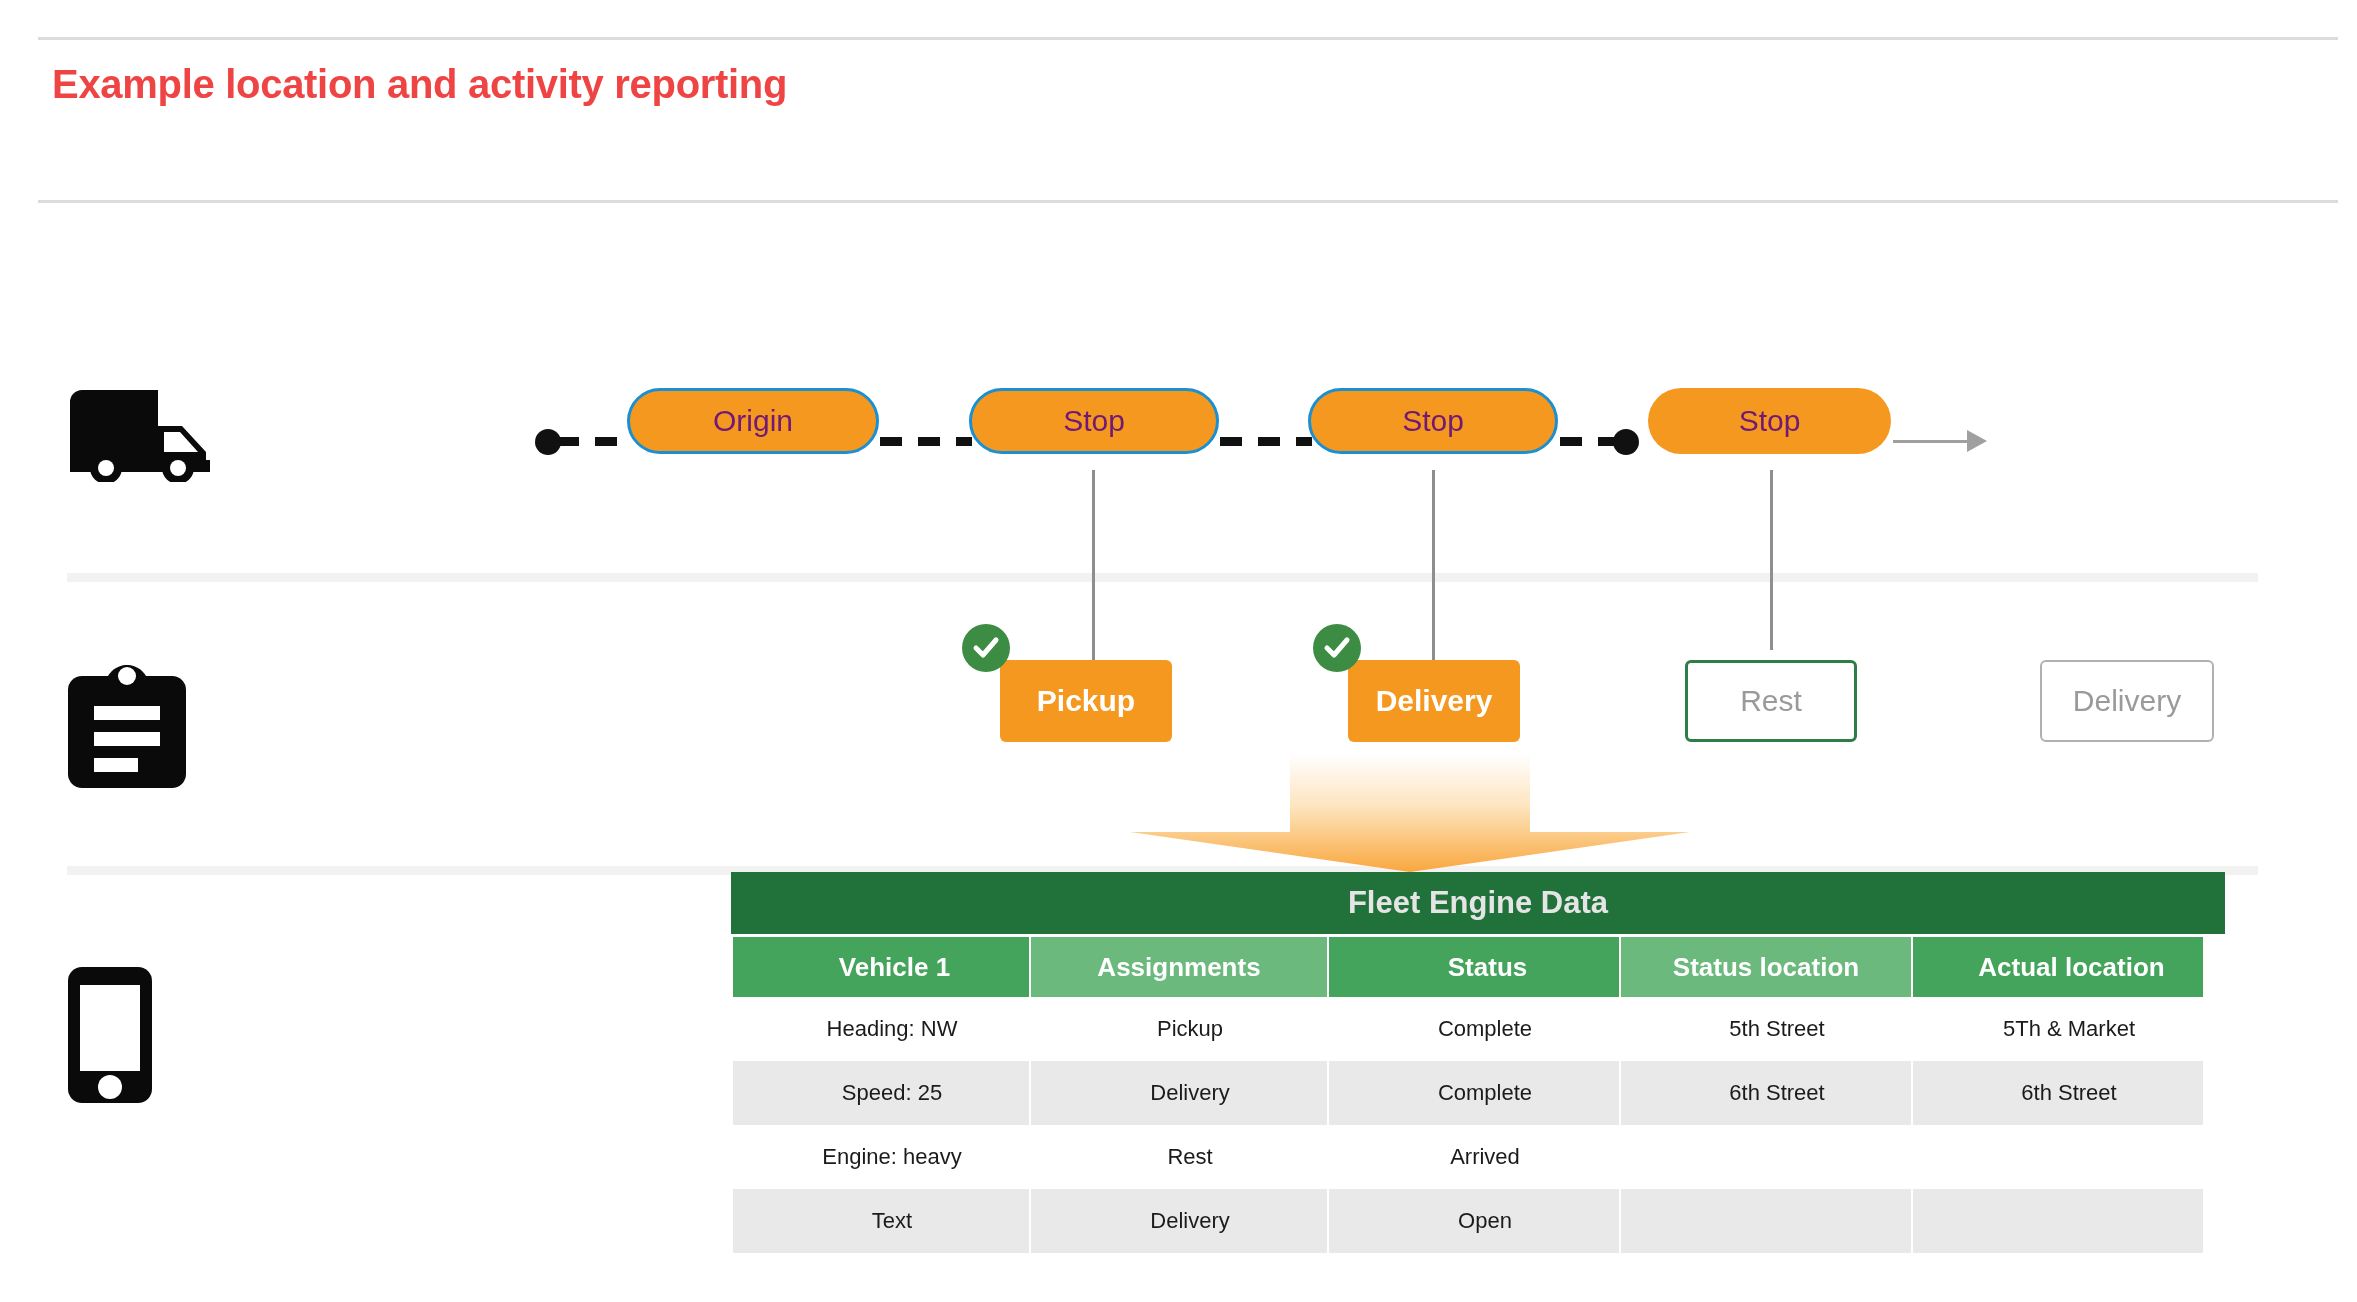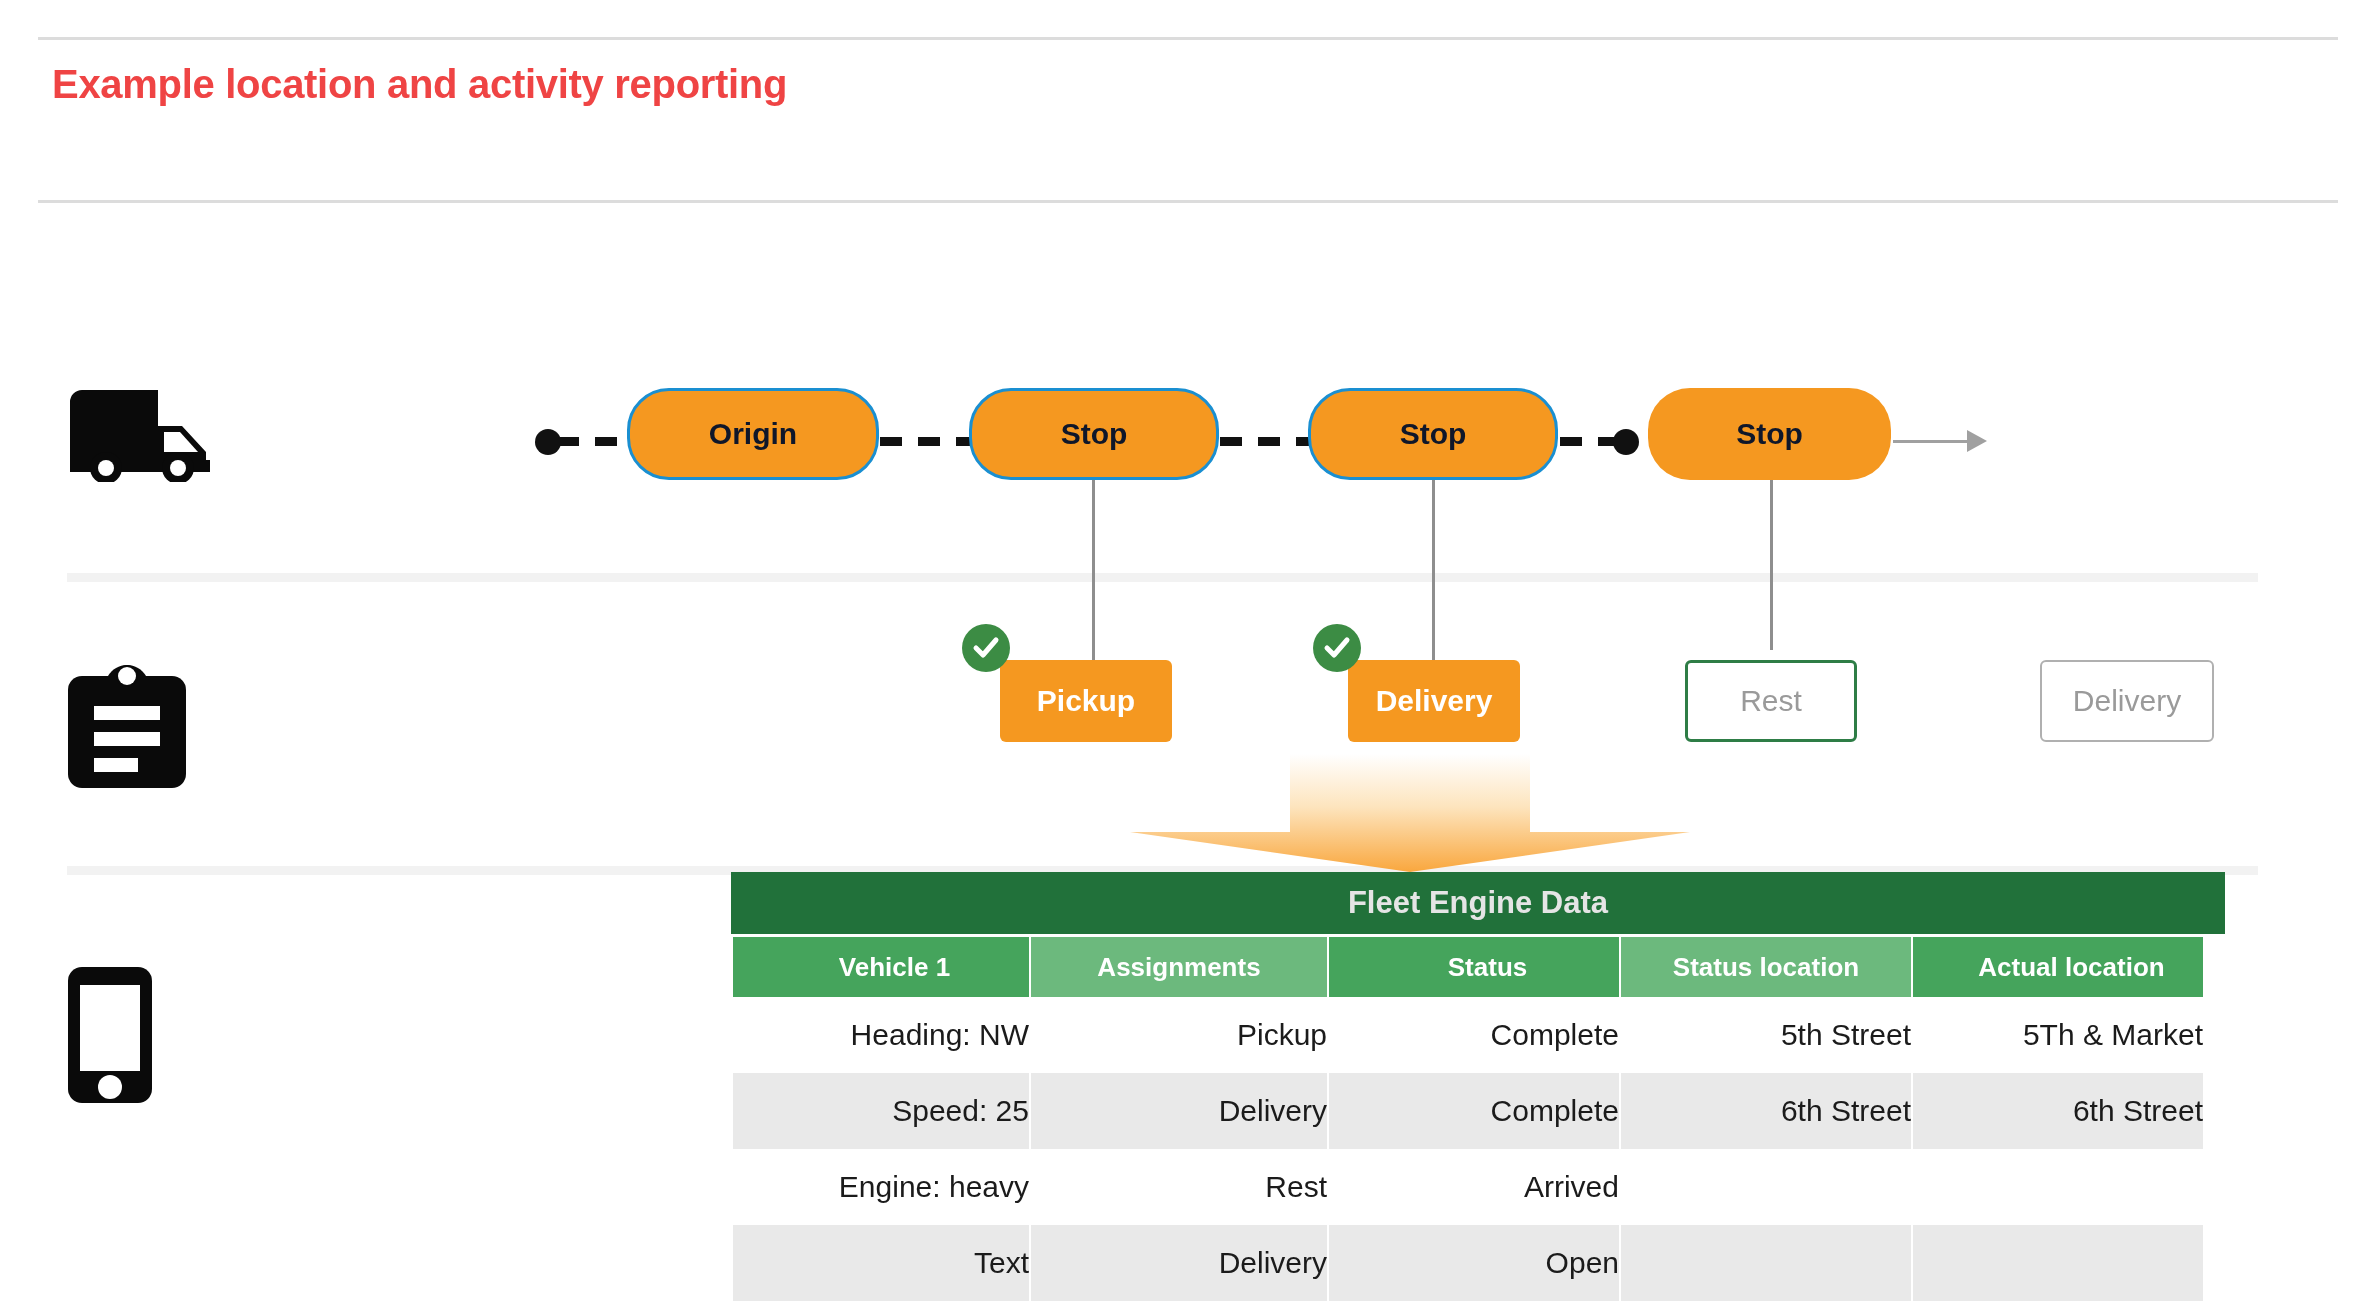--- a/index.html
+++ b/index.html
@@ -37,24 +37,24 @@
   
   .icon-cell { position: absolute; }
   #icon-truck  { left: 66px; top: 390px; }
   #icon-board  { left: 66px; top: 660px; }
   #icon-phone  { left: 66px; top: 965px; }
 
   
   .route-layer { position: absolute; left: 0; top: 0; width: 2357px; height: 1302px; pointer-events: none; }
 
   .pill {
-    position: absolute; height: 92px;
+    position: absolute; height: 66px;
     display: flex; align-items: center; justify-content: center;
     border-radius: 42px;
-    font-size: 30px; font-weight: 700; color: #0f172a;
+    font-size: 30px; font-weight: 400; color: #701a75;
     white-space: nowrap;
   }
   .pill.filled { background: #f59820; }
   .pill.bordered { border: 3px solid #1a8fd1; }
   .pill.ghost {
     background: #ffffff; border: 2px solid #adadad; color: #9a9a9a;
     font-weight: 500;
   }
 
   #pill-origin { left: 627px; top: 388px; width: 252px; }
@@ -139,22 +139,22 @@
     border-collapse: separate; border-spacing: 2px 0; width: 1464px;
     margin-top: 3px; table-layout: fixed;
   }
   table.fed th {
     height: 60px; color: #ffffff; font-size: 26px; font-weight: 700;
     text-align: center; vertical-align: middle;
   }
   table.fed th.sh-a { background: #45a45c; padding-left: 27px; }
   table.fed th.sh-b { background: #6cb97d; }
   table.fed td {
-    height: 76px; font-size: 30px; color: #1b1b1b; font-weight: 400;
-    padding-left: 22px; text-align: right; vertical-align: middle;
+    height: 64px; font-size: 22px; color: #1b1b1b; font-weight: 400;
+    padding-left: 22px; text-align: center; vertical-align: middle;
   }
   table.fed tr.alt td { background: #e9e9e9; }
   table.fed col.c0 { width: 296px; }
   table.fed col.c1 { width: 296px; }
   table.fed col.c2 { width: 290px; }
   table.fed col.c3 { width: 290px; }
   table.fed col.c4 { width: 290px; }
 </style>
 </head>
 <body>

